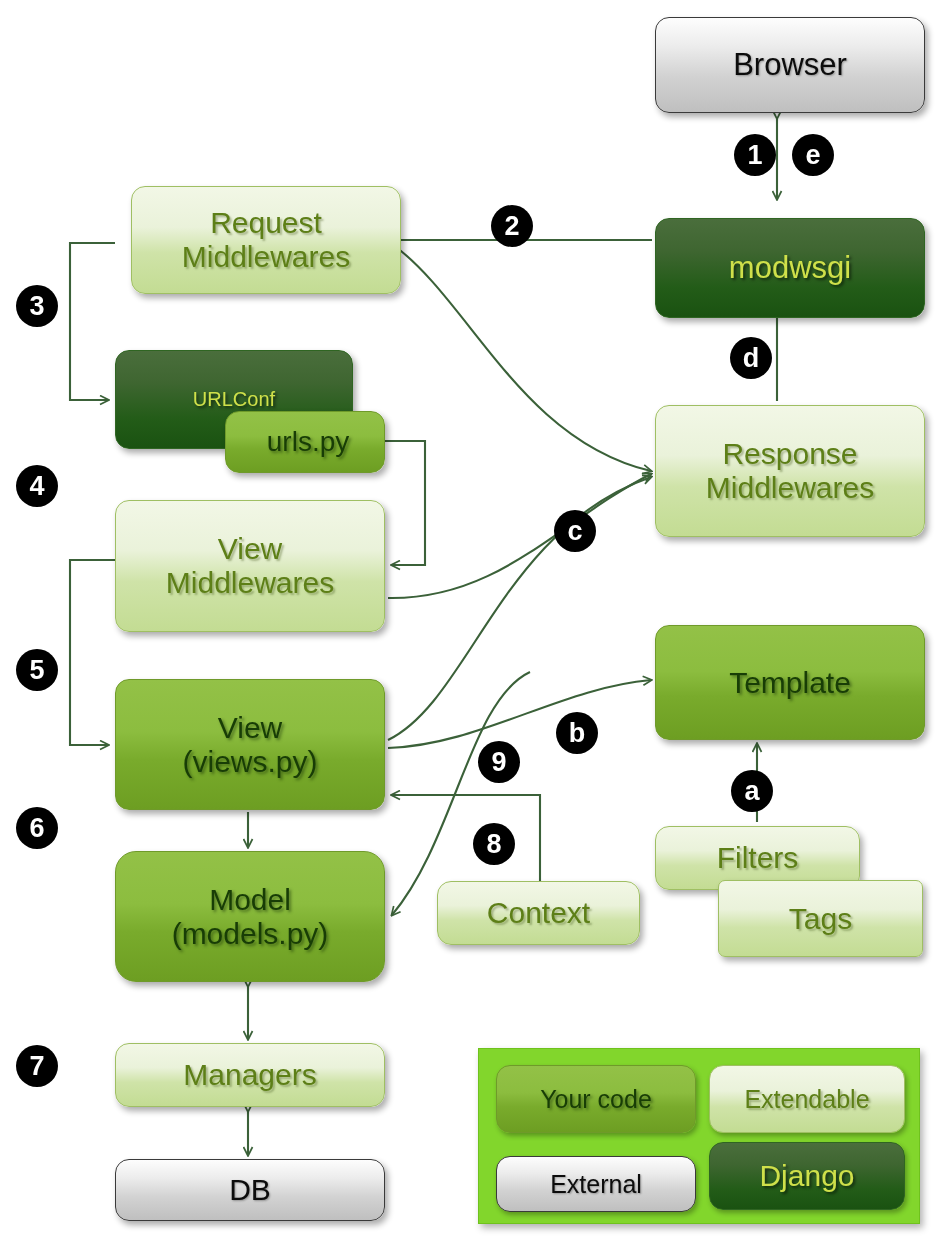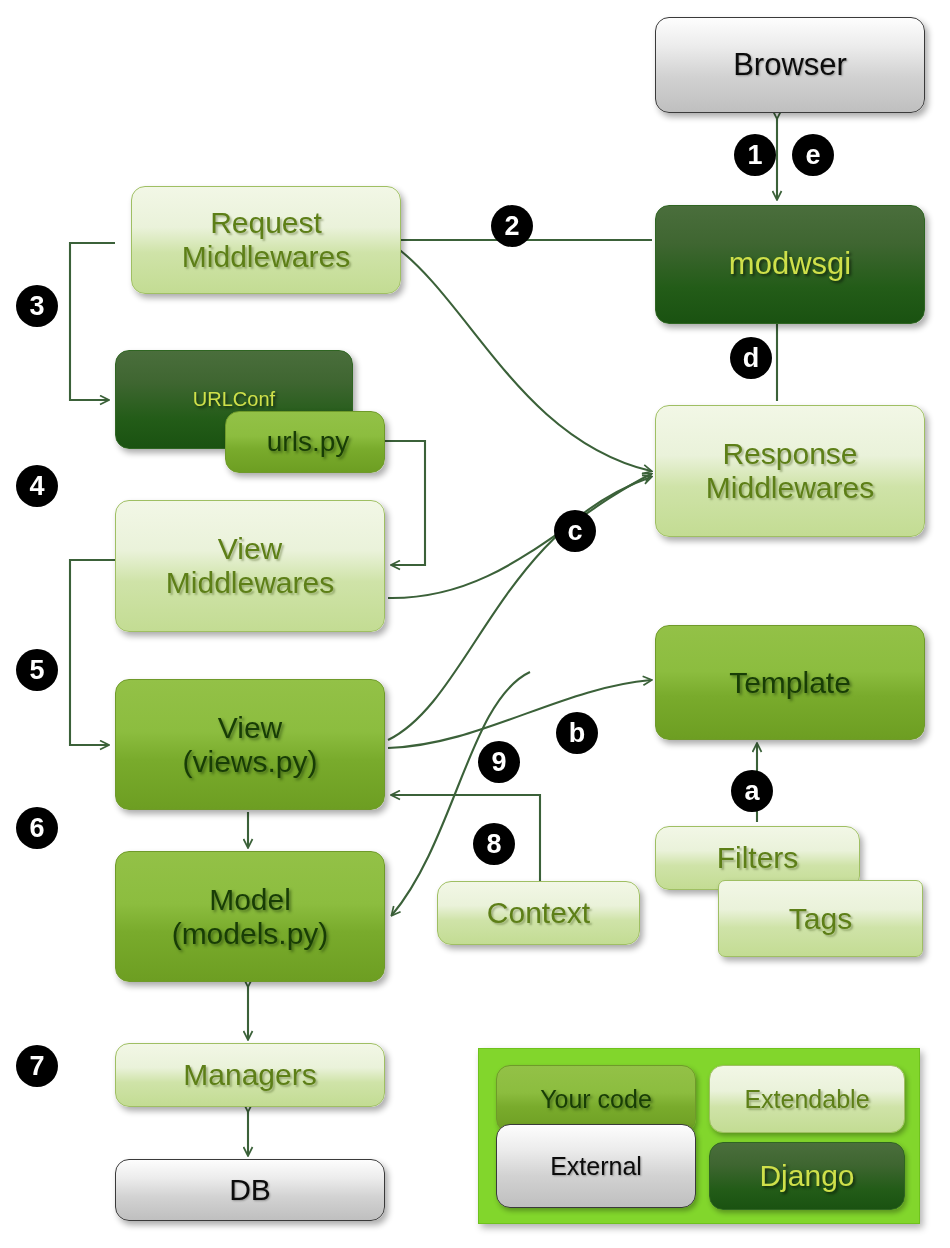--- a/index.html
+++ b/index.html
@@ -142,39 +142,39 @@
       <path d="M540,881 L540,795 L392,795" marker-end="url(#ah)"></path>
 
       <path d="M530,672 C470,700 455,840 392,915" marker-end="url(#ah)"></path>
     </g>
   </svg>
 
   <div id="nodes-layer">
       <div class="node t-external" style="left: 655px; top: 17px; width: 270px; height: 96px; font-size: 31px;">
         <span class="lbl">Browser</span>
       </div>
-      <div class="node t-django" style="left: 655px; top: 205px; width: 270px; height: 119px; font-size: 31px;">
+      <div class="node t-django" style="left: 655px; top: 218px; width: 270px; height: 100px; font-size: 31px;">
         <span class="lbl">modwsgi</span>
       </div>
       <div class="node t-extendable" style="left: 131px; top: 186px; width: 270px; height: 108px; font-size: 30px;">
         <span class="lbl">Request<br>Middlewares</span>
       </div>
       <div class="node t-django" style="left: 115px; top: 350px; width: 238px; height: 99px; font-size: 20px;">
         <span class="lbl">URLConf</span>
       </div>
       <div class="node t-yourcode" style="left: 225px; top: 411px; width: 160px; height: 62px; font-size: 28px; padding-left: 12px;">
         <span class="lbl">urls.py</span>
       </div>
       <div class="node t-extendable" style="left: 115px; top: 500px; width: 270px; height: 132px; font-size: 30px;">
         <span class="lbl">View<br>Middlewares</span>
       </div>
       <div class="node t-yourcode" style="left: 115px; top: 679px; width: 270px; height: 131px; font-size: 30px;">
         <span class="lbl">View<br>(views.py)</span>
       </div>
-      <div class="node t-yourcode" style="left: 115px; top: 851px; width: 270px; height: 131px; font-size: 30px;">
+      <div class="node t-yourcode" style="left: 115px; top: 851px; width: 270px; height: 131px; font-size: 30px; border-radius: 21px;">
         <span class="lbl">Model<br>(models.py)</span>
       </div>
       <div class="node t-extendable" style="left: 115px; top: 1043px; width: 270px; height: 64px; font-size: 30px;">
         <span class="lbl">Managers</span>
       </div>
       <div class="node t-external" style="left: 115px; top: 1159px; width: 270px; height: 62px; font-size: 30px;">
         <span class="lbl">DB</span>
       </div>
       <div class="node t-extendable" style="left: 655px; top: 405px; width: 270px; height: 132px; font-size: 30px;">
         <span class="lbl">Response<br>Middlewares</span>
@@ -210,21 +210,21 @@
       <div class="badge" style="left: 16px; top: 1045px; width: 42px; height: 42px; font-size: 27px;">7</div>
     </div>
 
   <div id="legend" style="left: 478px; top: 1048px; width: 442px; height: 176px; padding-left: 28px;">
       <div class="node t-yourcode" style="left: 17px; top: 16px; width: 200px; height: 68px; font-size: 25px;">
         <span class="lbl">Your code</span>
       </div>
       <div class="node t-extendable" style="left: 230px; top: 16px; width: 196px; height: 68px; font-size: 25px;">
         <span class="lbl">Extendable</span>
       </div>
-      <div class="node t-external" style="left: 17px; top: 75px; width: 200px; height: 84px; font-size: 25px;">
+      <div class="node t-external" style="left: 17px; top: 107px; width: 200px; height: 56px; font-size: 25px;">
         <span class="lbl">External</span>
       </div>
       <div class="node t-django" style="left: 230px; top: 93px; width: 196px; height: 68px; font-size: 30px;">
         <span class="lbl">Django</span>
       </div>
     </div>
 
 </div>
 
 </body></html>

